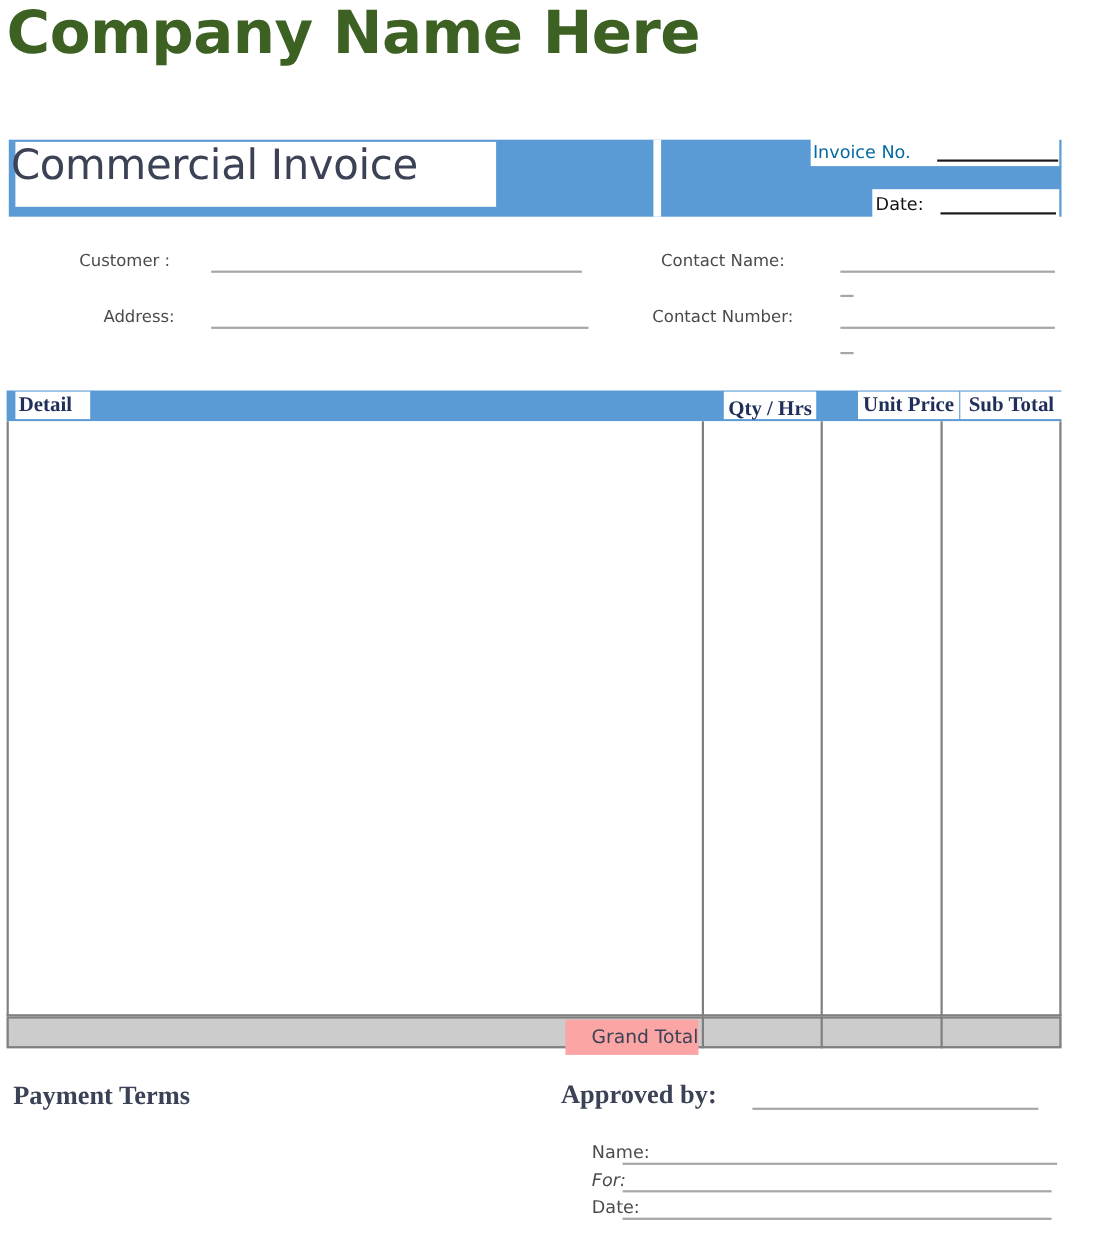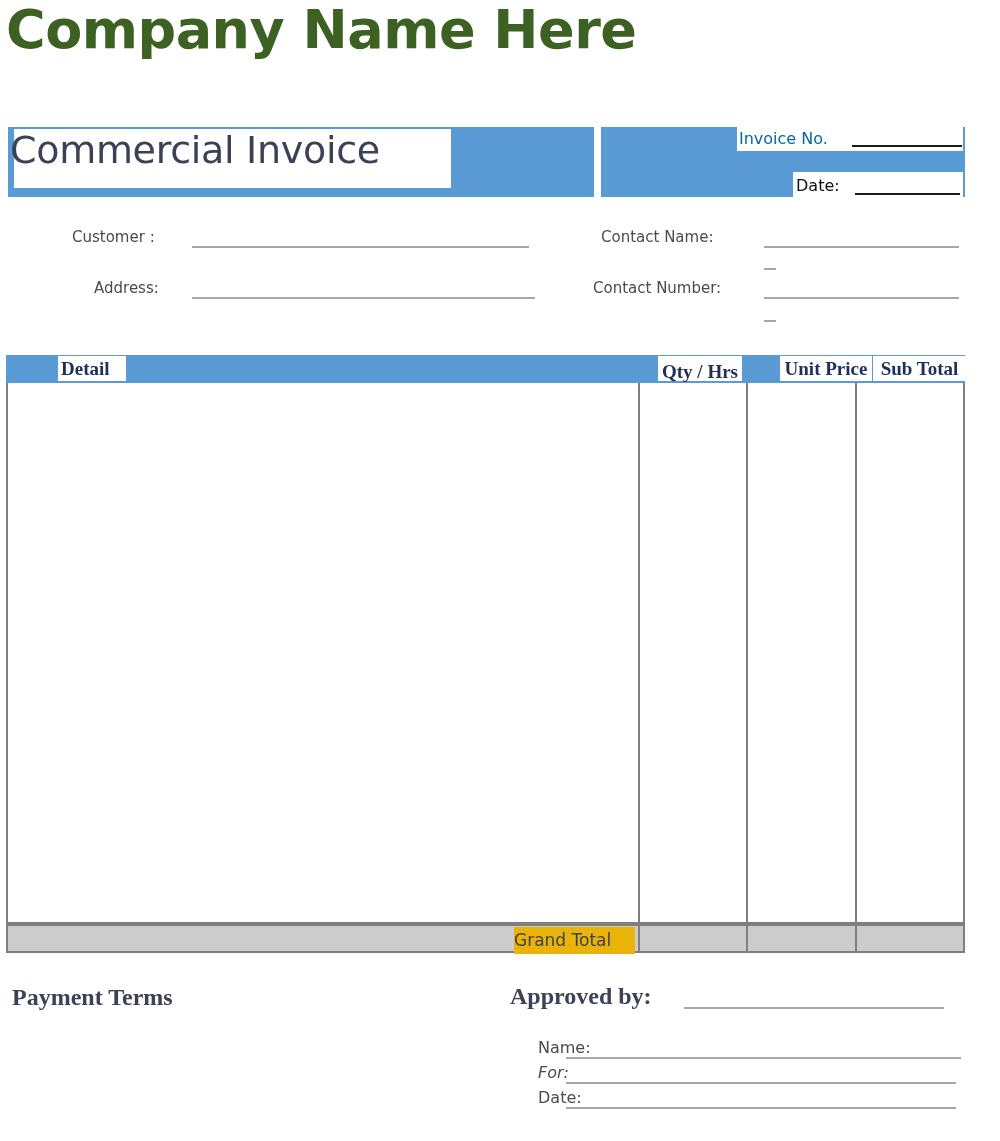--- a/index.html
+++ b/index.html
@@ -177,21 +177,21 @@
     justify-content: center;
   }
   .th-text {
     font-family: "Liberation Serif", serif;
     font-size: 19px;
     font-weight: bold;
     color: #1F2E5A;
     white-space: nowrap;
     line-height: 1;
   }
-  .th-detail     { left: 8px;  width: 65px; justify-content: flex-start; padding-left: 3px; margin-left: 44px; }
+  .th-detail     { left: 8px;  width: 65px; justify-content: flex-start; padding-left: 3px; }
   .th-qty        { left: 652px; width: 84px; align-items: flex-end; }
   .th-unit       { left: 756px; width: 92px; margin-left: 18px; }
   .th-sub        { left: 867px; width: 93px; }
 
   .table-body {
     position: absolute;
     left: 0;
     top: 28px;
     width: 959px;
     height: 541px;
@@ -231,25 +231,25 @@
     border-left: 2px solid #7f7f7f;
   }
   .gdiv-1 { left: 632px; }
   .gdiv-2 { left: 740px; }
   .gdiv-3 { left: 849px; }
   .grand-total-box {
     position: absolute;
     left: 508px;
     top: 572px;
     width: 121px;
-    height: 27px;
-    background: #eab308;
+    height: 32px;
+    background: #fca5a5;
     display: flex;
     align-items: center;
-    justify-content: flex-start;
+    justify-content: flex-end;
   }
   .grand-total-text {
     font-family: "DejaVu Sans", sans-serif;
     font-size: 17px;
     color: #3B4256;
     white-space: nowrap;
     line-height: 1;
   }
 
   

